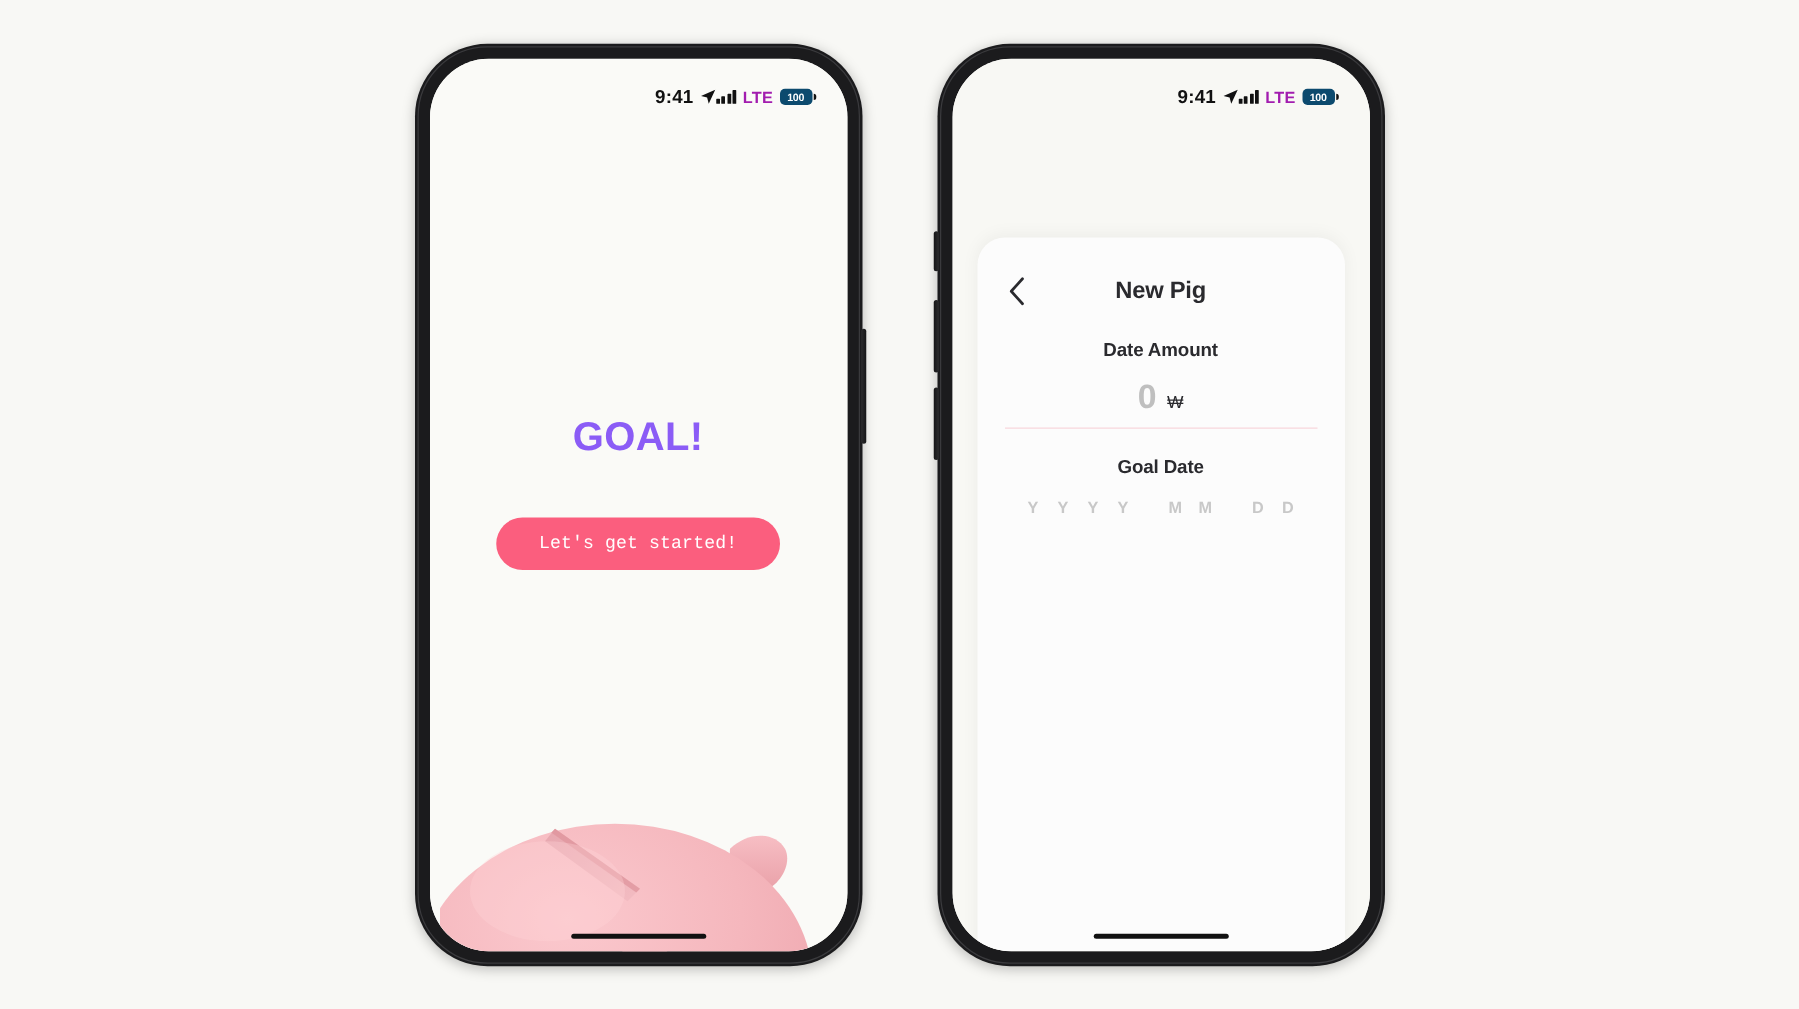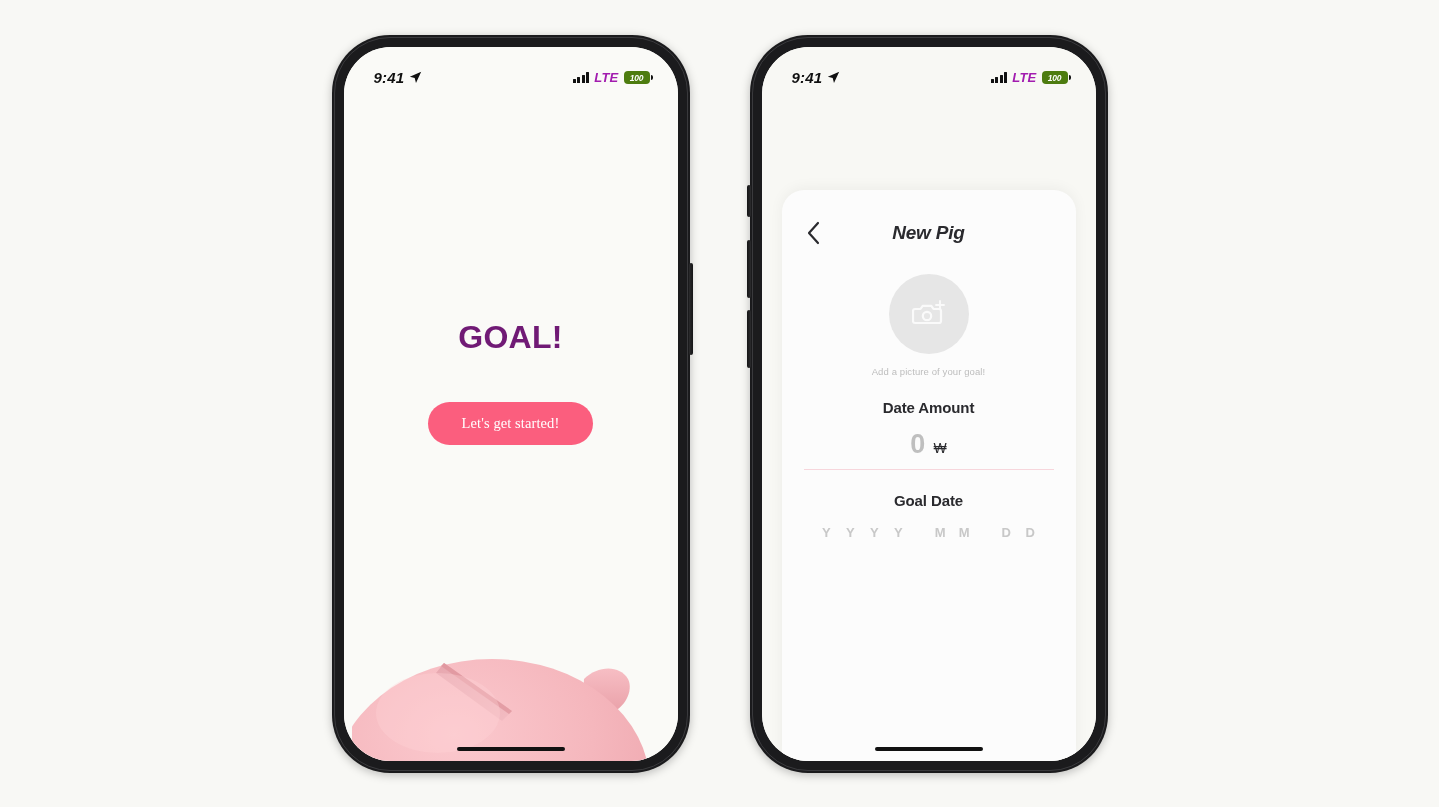--- a/index.html
+++ b/index.html
@@ -74,24 +74,23 @@
     background: linear-gradient(to left,#2c2c2e,#151516);
   }
 
   
   .status-bar {
     position: absolute;
     top: 0; left: 0; right: 0;
     height: 48px;
     display: flex;
     align-items: center;
-    justify-content: space-between;
+    justify-content: flex-end;
     padding: 14px 28px 0 30px;
     z-index: 20;
-    font-style: italic;
   }
   .status-left {
     display: flex;
     align-items: center;
     gap: 5px;
   }
   .status-time {
     font-size: 15px;
     font-weight: bold;
     color: #111;
@@ -125,21 +124,21 @@
     color: #a21caf;
     letter-spacing: 0.2px;
   }
   .battery {
     position: relative;
     display: flex;
     align-items: center;
     justify-content: center;
     width: 26px;
     height: 13px;
-    background: #4d7c0f;
+    background: #0c4a6e;
     border-radius: 4px;
   }
   .battery span {
     color: #fff;
     font-size: 8.5px;
     font-weight: bold;
     letter-spacing: -0.2px;
   }
   .battery::after {
     content: "";
@@ -181,38 +180,38 @@
   .goal-line1 {
     font-size: 32px;
     font-weight: 400;
     color: #FB5E7E;
     letter-spacing: -0.3px;
     line-height: 1.16;
   }
   .goal-line2 {
     font-size: 32px;
     font-weight: 800;
-    color: #701a75;
+    color: #8b5cf6;
     letter-spacing: 0.3px;
     line-height: 1.16;
-    margin-top: 4px;
+    margin-top: 16px;
   }
   .start-btn {
     display: inline-block;
     margin-top: 46px;
     padding: 13px 34px;
     background: #FB5E7E;
     color: #FFFFFF;
     font-size: 14.5px;
     font-weight: 400;
     border: none;
     border-radius: 24px;
     cursor: pointer;
     letter-spacing: 0.1px;
-    font-family: Liberation Serif, serif;
+    font-family: Liberation Mono, monospace;
   }
 
   
   .piggy {
     position: absolute;
     bottom: -86px;
     left: 8px;
     width: 300px;
     height: 230px;
     z-index: 4;
@@ -250,21 +249,20 @@
     cursor: pointer;
     line-height: 0;
   }
   .sheet-title {
     flex: 1;
     text-align: center;
     font-size: 19px;
     font-weight: 800;
     color: #2A2A2E;
     letter-spacing: -0.2px;
-    font-style: italic;
   }
 
   .avatar-wrap {
     margin-top: 24px;
     display: flex;
     flex-direction: column;
     align-items: center;
   }
   .avatar-circle {
     width: 80px;
@@ -459,30 +457,20 @@
 
           <div class="sheet-header">
             <span class="back-chevron">
               <svg width="15" height="24" viewBox="0 0 15 24">
                 <path d="M12 2 L3 12 L12 22" fill="none" stroke="#2A2A2E" stroke-width="2.2" stroke-linecap="round" stroke-linejoin="round"></path>
               </svg>
             </span>
             <span class="sheet-title">New Pig</span>
           </div>
 
-          <div class="avatar-wrap">
-            <div class="avatar-circle">
-              <svg width="34" height="30" viewBox="0 0 34 30">
-                <path d="M3 10 h5.5 l2.2-3.2 h8.6 L21.5 10 H27 a2 2 0 0 1 2 2 v10 a2 2 0 0 1 -2 2 H3 a2 2 0 0 1 -2 -2 V12 a2 2 0 0 1 2 -2 z" fill="none" stroke="#FAFAFA" stroke-width="2.2" stroke-linejoin="round"></path>
-                <circle cx="15" cy="17" r="4.2" fill="none" stroke="#FAFAFA" stroke-width="2.2"></circle>
-                <path d="M28 2 v8 M24 6 h8" stroke="#FAFAFA" stroke-width="1.9" stroke-linecap="round"></path>
-              </svg>
-            </div>
-            <div class="avatar-caption">Add a picture of your goal!</div>
-          </div>
 
 
           <div class="field">
             <div class="field-label">Date Amount</div>
             <div class="field-input-row">
               <div class="amount-row">
                 <span class="amount-value">0</span>
                 <span class="amount-currency">₩</span>
               </div>
             </div>

